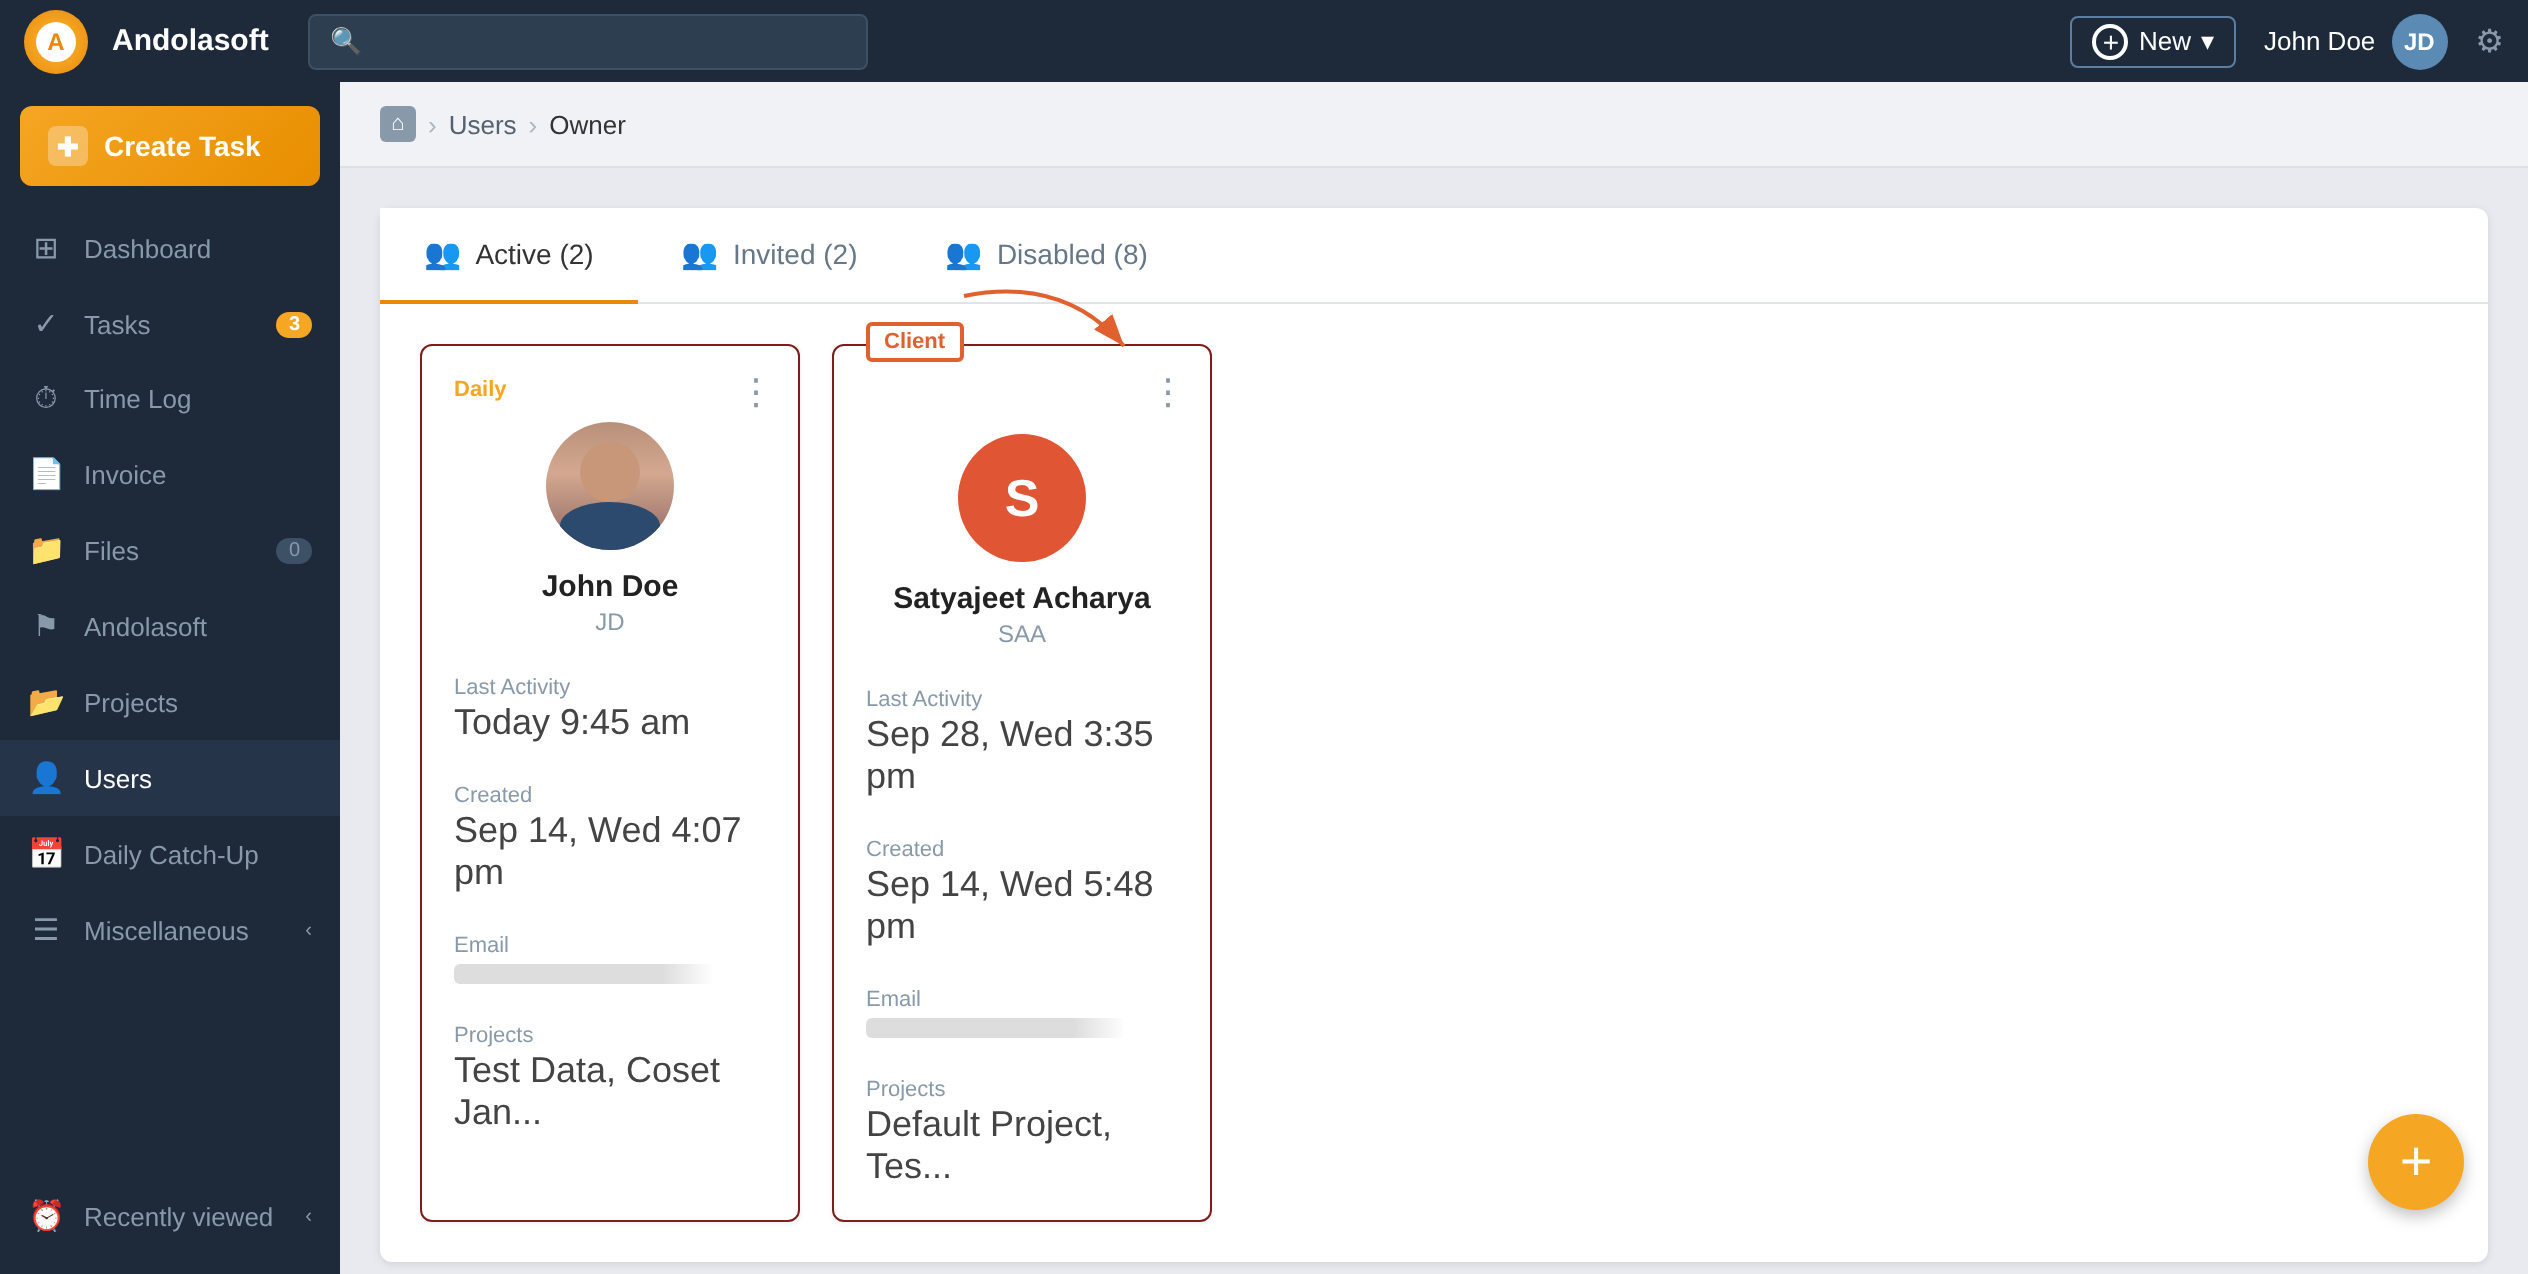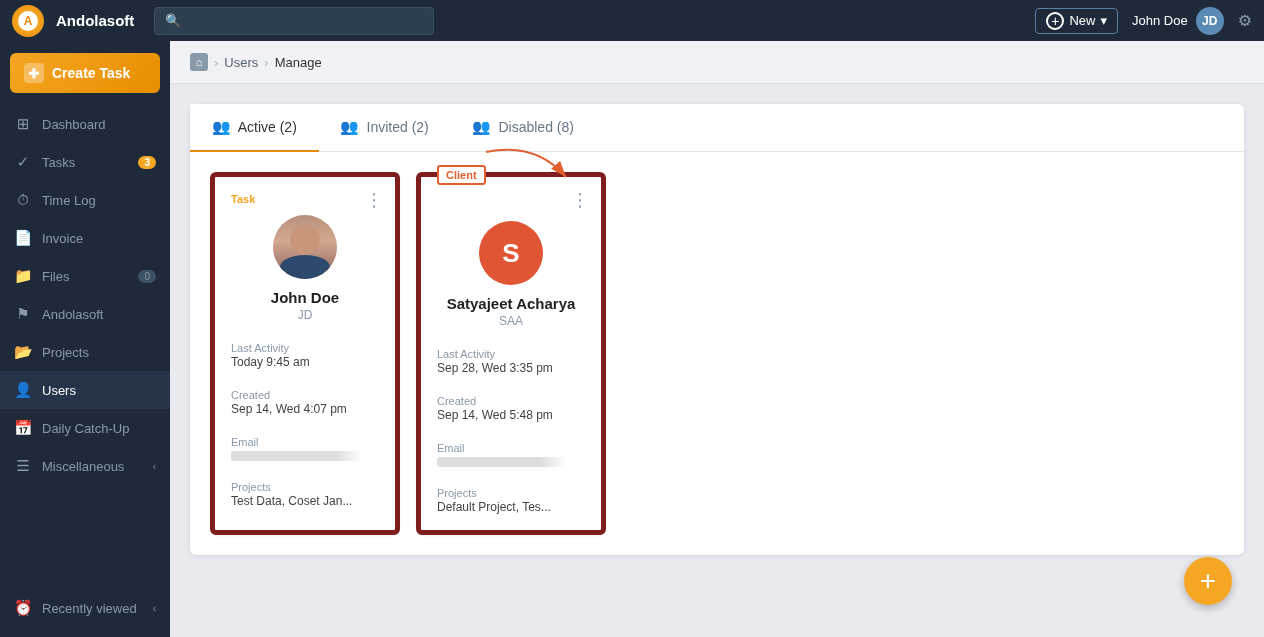--- a/index.html
+++ b/index.html
@@ -239,21 +239,21 @@
     
     .users-grid {
       display: flex;
       gap: 0;
       padding: 20px;
       flex-wrap: wrap;
       gap: 16px;
     }
     .user-card {
       background: #fff;
-      border: 5px solid #7f1d1d;
+      border: 1px solid #7f1d1d;
       border-radius: 6px;
       width: 190px;
       padding: 16px;
       position: relative;
       box-shadow: 0 1px 3px rgba(0,0,0,0.06);
     }
     .user-card-label {
       font-size: 11px;
       font-weight: 600;
       color: #f5a623;
@@ -282,21 +282,21 @@
       margin-bottom: 2px;
     }
     .user-card-initials {
       text-align: center;
       font-size: 12px;
       color: #8899aa;
       margin-bottom: 12px;
     }
     .user-card-meta { margin-top: 4px; }
     .meta-label { font-size: 11px; color: #8899aa; margin-bottom: 1px; margin-top: 20px; }
-    .meta-value { font-size: 12px; color: #444; }
+    .meta-value { font-size: 18px; color: #444; }
     .user-card-menu {
       position: absolute;
       top: 12px;
       right: 12px;
       color: #8899aa;
       cursor: pointer;
       font-size: 18px;
     }
 
     
@@ -433,21 +433,21 @@
     </div>
   </div>
 
   <div class="content-area">
 
     <div class="breadcrumb">
       <div class="breadcrumb-home">⌂</div>
       <span class="breadcrumb-sep">›</span>
       <span class="breadcrumb-link">Users</span>
       <span class="breadcrumb-sep">›</span>
-      <span class="breadcrumb-current">Manage</span>
+      <span class="breadcrumb-current">Owner</span>
     </div>
 
     <div class="users-panel">
       <div class="users-card">
 
         <div class="tabs">
           <div class="tab active">
             <span class="tab-icon">👥</span>
             <span>Active (2)</span>
           </div>
@@ -457,21 +457,21 @@
           </div>
           <div class="tab">
             <span class="tab-icon">👥</span>
             <span>Disabled (8)</span>
           </div>
         </div>
 
         <div class="users-grid">
 
           <div class="user-card">
-            <div class="user-card-label">Task</div>
+            <div class="user-card-label">Daily</div>
             <span class="user-card-menu">⋮</span>
             <div class="user-card-avatar-wrap">
               <div class="face-mock"></div>
             </div>
             <div class="user-card-name">John Doe</div>
             <div class="user-card-initials">JD</div>
             <div class="user-card-meta">
               <div class="meta-label">Last Activity</div>
               <div class="meta-value">Today 9:45 am</div>
               <div class="meta-label">Created</div>

